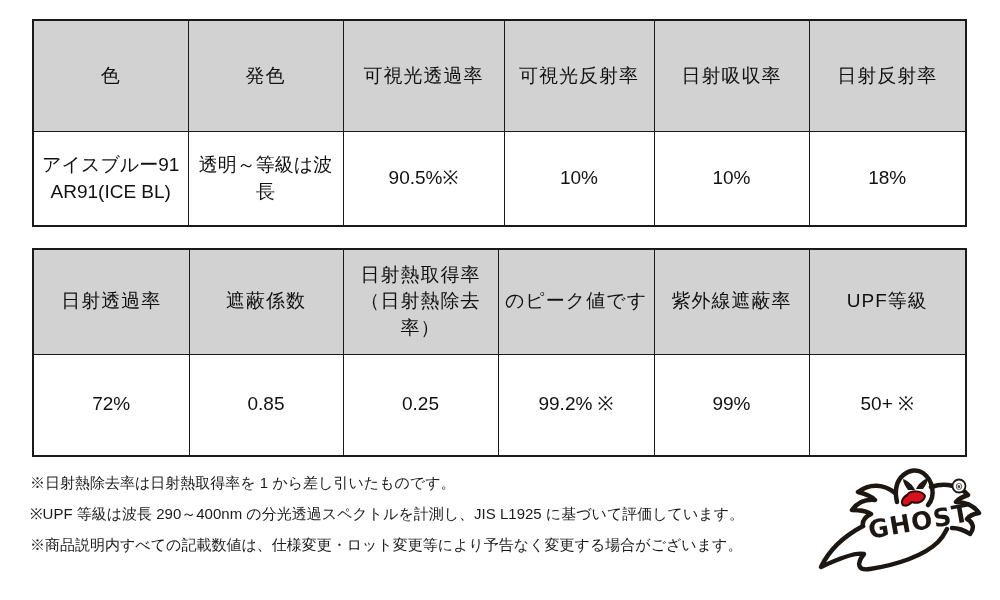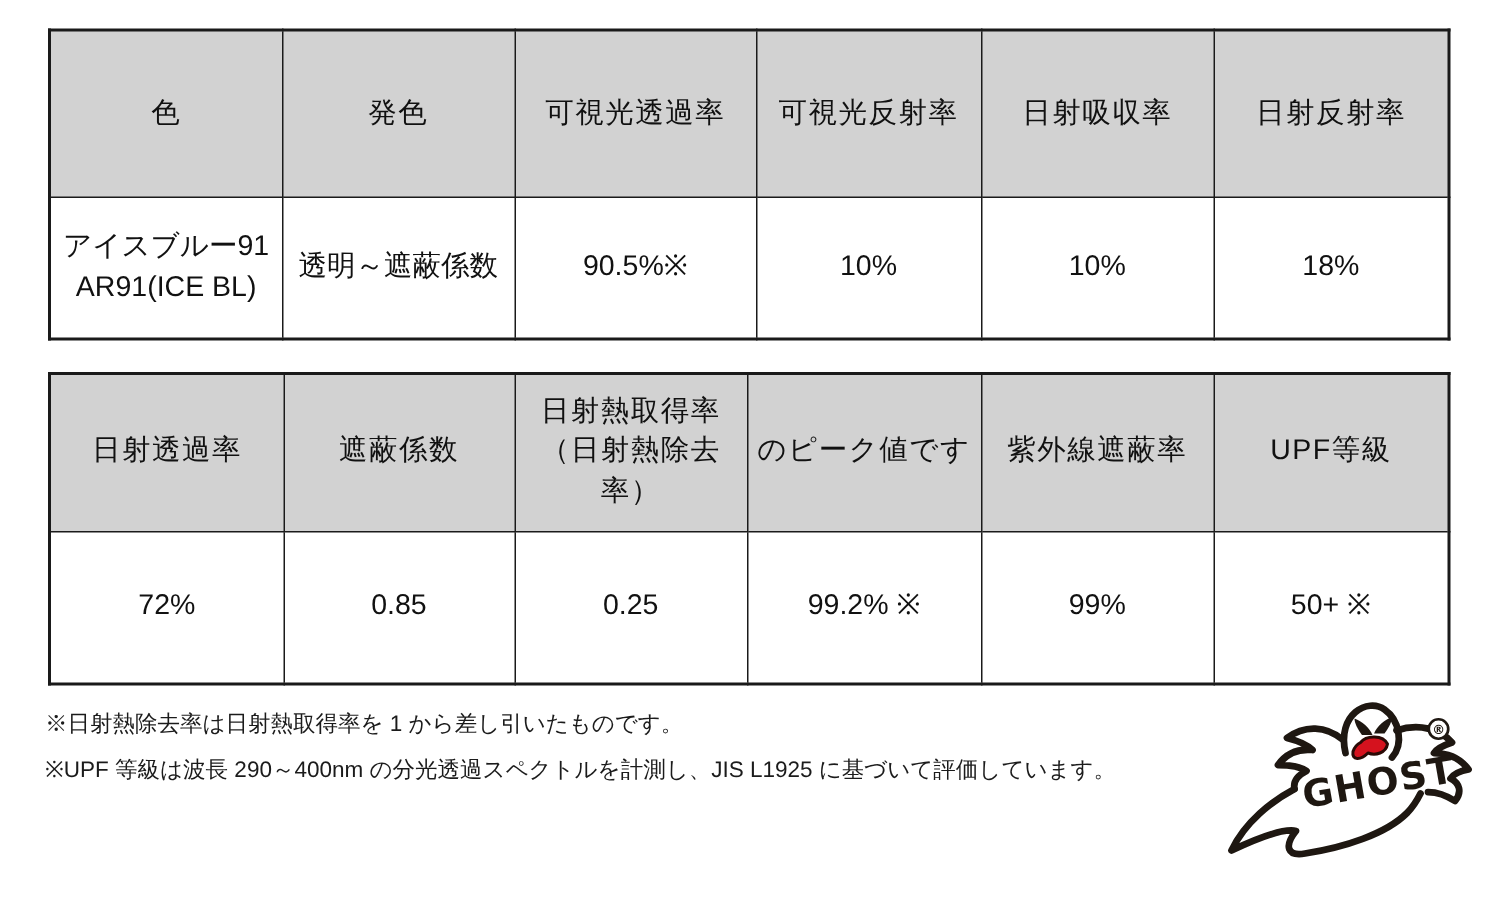--- a/index.html
+++ b/index.html
@@ -91,21 +91,21 @@
         <th>色</th>
         <th>発色</th>
         <th>可視光透過率</th>
         <th>可視光反射率</th>
         <th>日射吸収率</th>
         <th>日射反射率</th>
       </tr>
       <tr class="drow">
         <td class="color-name">アイスブルー91
 AR91(ICE BL)</td>
-        <td>透明～遮蔽係数</td>
+        <td>透明～等級は波長</td>
         <td>90.5%※</td>
         <td>10%</td>
         <td>10%</td>
         <td>18%</td>
       </tr>
     </tbody>
   </table>
 
   <table class="spec" id="table-thermal">
     <colgroup>
@@ -133,20 +133,21 @@
         <td>99.2% ※</td>
         <td>99%</td>
         <td>50+ ※</td>
       </tr>
     </tbody>
   </table>
 
   <div class="footnotes">
     <div class="footnote-line">※日射熱除去率は日射熱取得率を 1 から差し引いたものです。</div>
     <div class="footnote-line">※UPF 等級は波長 290～400nm の分光透過スペクトルを計測し、JIS L1925 に基づいて評価しています。</div>
+    <div class="footnote-line">※商品説明内すべての記載数値は、仕様変更・ロット変更等により予告なく変更する場合がございます。</div>
   </div>
 
   <div class="ghost-logo">
     <svg viewBox="0 0 178 145" xmlns="http://www.w3.org/2000/svg">
       <g fill="none" stroke="#1e1711" stroke-width="4.5" stroke-linecap="round" stroke-linejoin="round">
 
         <path d="M 79 50 C 73 24, 94 13, 105 21 C 115 28, 118 44, 110 53"></path>
 
         <path d="M 77 41 C 66 32, 52 31, 40 40 C 48 42, 53 44, 57 48 C 47 47, 39 51, 34 58 C 42 58, 49 59, 53 62 C 47 65, 44 69, 45 74"></path>
 

